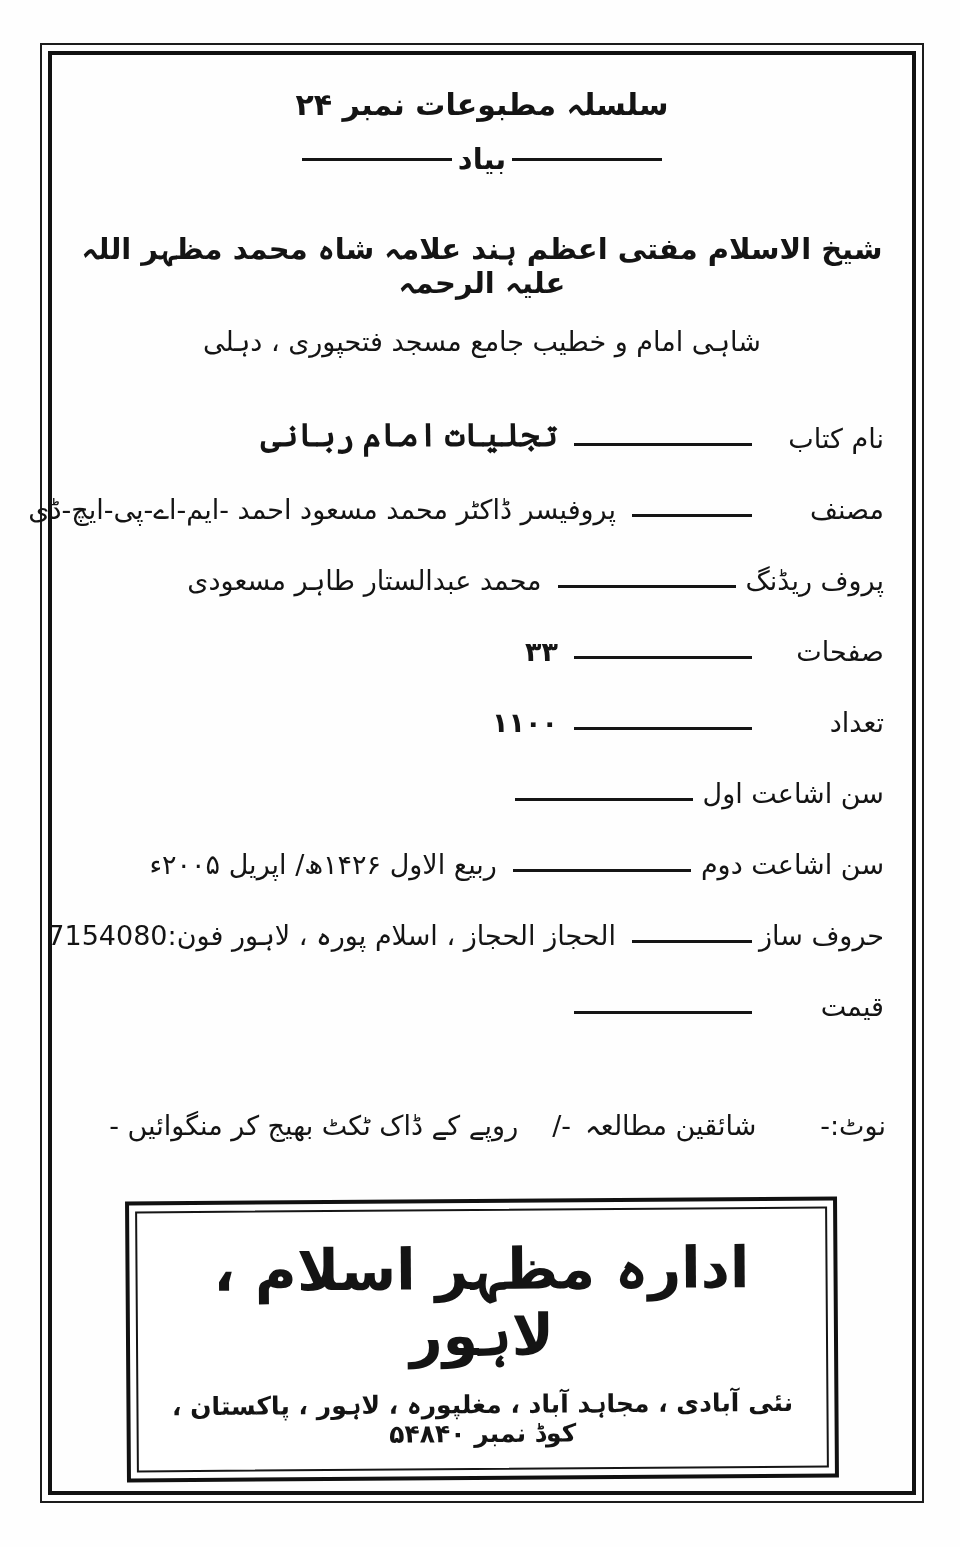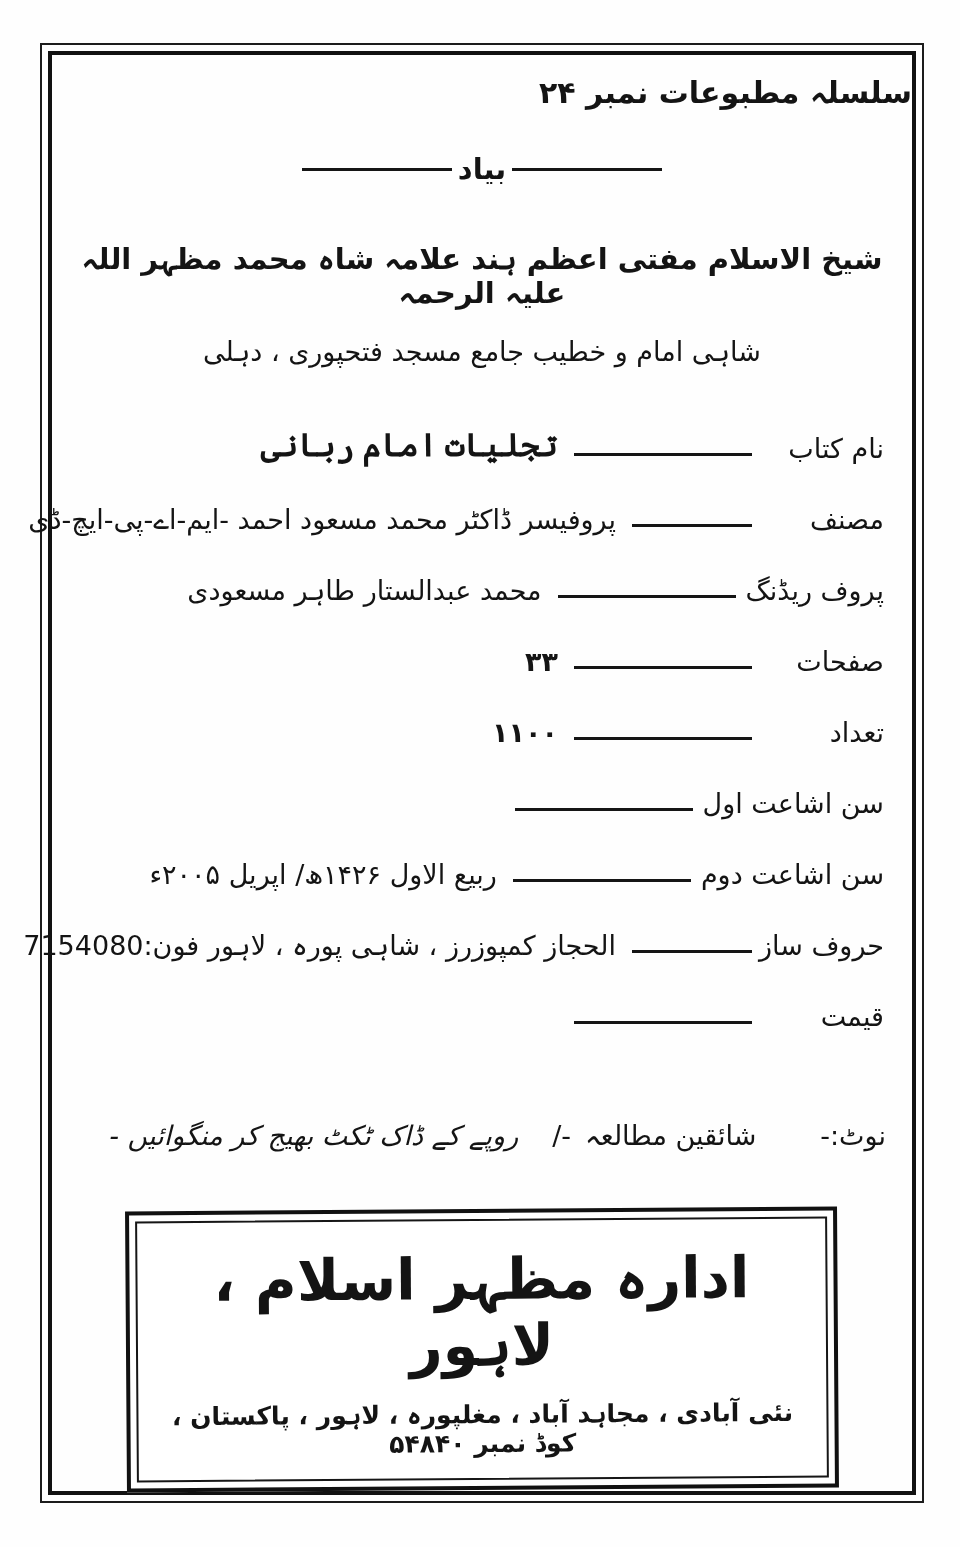--- a/index.html
+++ b/index.html
@@ -20,31 +20,31 @@
     padding:6px;
     box-sizing:border-box;
   }
   .frame-inner{
     width:100%;height:100%;
     border:4px solid #111;
     box-sizing:border-box;
     position:relative;
   }
   .series-title{
-    text-align:right;
-    margin-top:20px;
+    text-align:center;
+    margin-top:32px;
     font-size:30px;
     font-weight:bold;
   }
   .heading-with-dashes{
     display:flex;
     justify-content:center;
     align-items:center;
     gap:6px;
-    margin-top:42px;
+    margin-top:20px;
     font-size:29px;
     font-weight:bold;
   }
   .dash-line{
     width:150px;height:0;
     border-top:3px solid #151515;
   }
   .dash-line.short{width:105px;}
   .dedication-line1{
     text-align:center;
@@ -88,21 +88,21 @@
   .note-row{
     display:flex;
     align-items:flex-end;
     margin-top:84px;
     padding:0 26px;
     font-size:27px;
   }
   .note-row .note-label{white-space:nowrap;}
   .note-row .note-readers{margin-right:64px;}
   .note-row .note-amount{margin-right:14px;}
-  .note-row .note-instruction{margin-right:34px;font-style:italic;}
+  .note-row .note-instruction{margin-right:34px;}
   .contact-heading{
     margin-top:46px;
     font-size:31px;
     font-weight:bold;
   }
   .publisher-box-outer{
     width:712px;
     margin:58px auto 0 auto;
     border:4px solid #111;
     padding:6px;
@@ -183,21 +183,21 @@
 
         <div class="field-row">
           <span class="label">سن اشاعت دوم</span>
           <span class="rule"></span>
           <span class="value">ربیع الاول ۱۴۲۶ھ/ اپریل ۲۰۰۵ء</span>
         </div>
 
         <div class="field-row">
           <span class="label">حروف ساز</span>
           <span class="rule"></span>
-          <span class="value">الحجاز کمپوزرز ، شاہی پورہ ، لاہور فون:7154080</span>
+          <span class="value">الحجاز الحجاز ، اسلام پورہ ، لاہور فون:7154080</span>
         </div>
 
         <div class="field-row">
           <span class="label">قیمت</span>
           <span class="rule"></span>
           <span class="value"></span>
         </div>
 
       </div>
 

